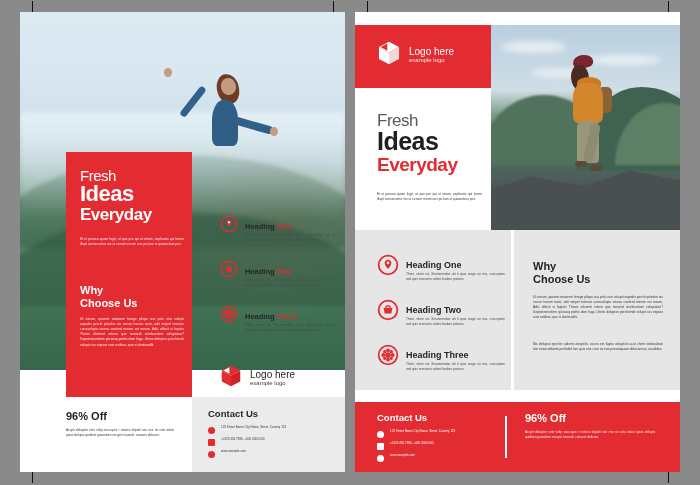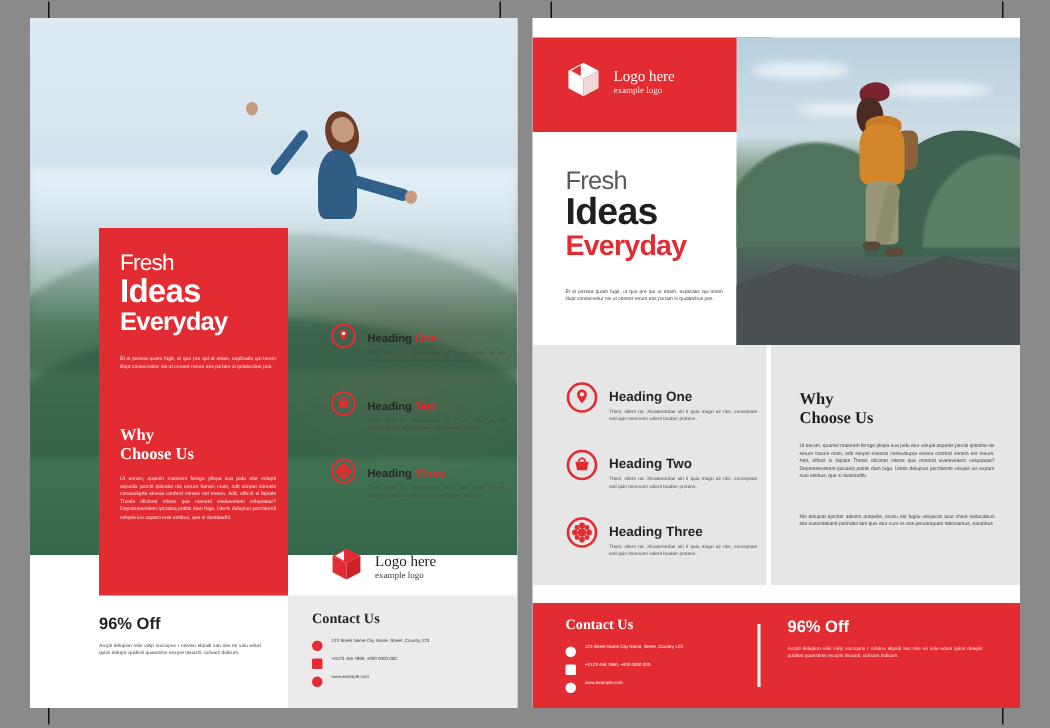--- a/index.html
+++ b/index.html
@@ -110,33 +110,33 @@
   .hl .l1{display:block;}
   .hl .l2{display:block;}
   .hl .l3{display:block;}
 
   .body-txt{
     color:#3a3a3a;line-height:1.5;
     text-align:justify;
   }
   .body-txt.onred{color:#ffe6e7;}
 
-  .sec-h{font-weight:700;line-height:1.18;font-family:Liberation Serif, serif;}
+  .sec-h{font-weight:700;line-height:1.18;}
 
   
   .feat{position:absolute;display:flex;align-items:flex-start;gap:7px;}
   .feat .ic{flex:0 0 auto;}
   .feat .fx{flex:1 1 auto;}
   .feat .fh{font-weight:600;color:#262626;margin:0 0 3px 0;}
   .feat .fh .accent{color:#e32b32;}
   .feat .fb{color:#4a4a4a;line-height:1.5;text-align:justify;}
 
   
   .logo{position:absolute;display:flex;align-items:center;gap:8px;}
-  .logo .ltxt{font-family:Liberation Serif, serif;line-height:1.15;}
+  .logo .ltxt{font-family:Liberation Sans, sans-serif;line-height:1.15;}
   .logo .l1{display:block;}
   .logo .l2{display:block;}
 
   
   .clist{position:absolute;}
   .crow{display:flex;align-items:flex-start;gap:6px;margin-bottom:4px;}
   .cdot{flex:0 0 auto;width:7px;height:7px;border-radius:50%;background:#e32b32;margin-top:1px;}
   .cdot.sq{border-radius:1px;}
   .ctxt{color:#3a3a3a;line-height:1.25;}
   .clist.onred .cdot{background:#ffffff;}

